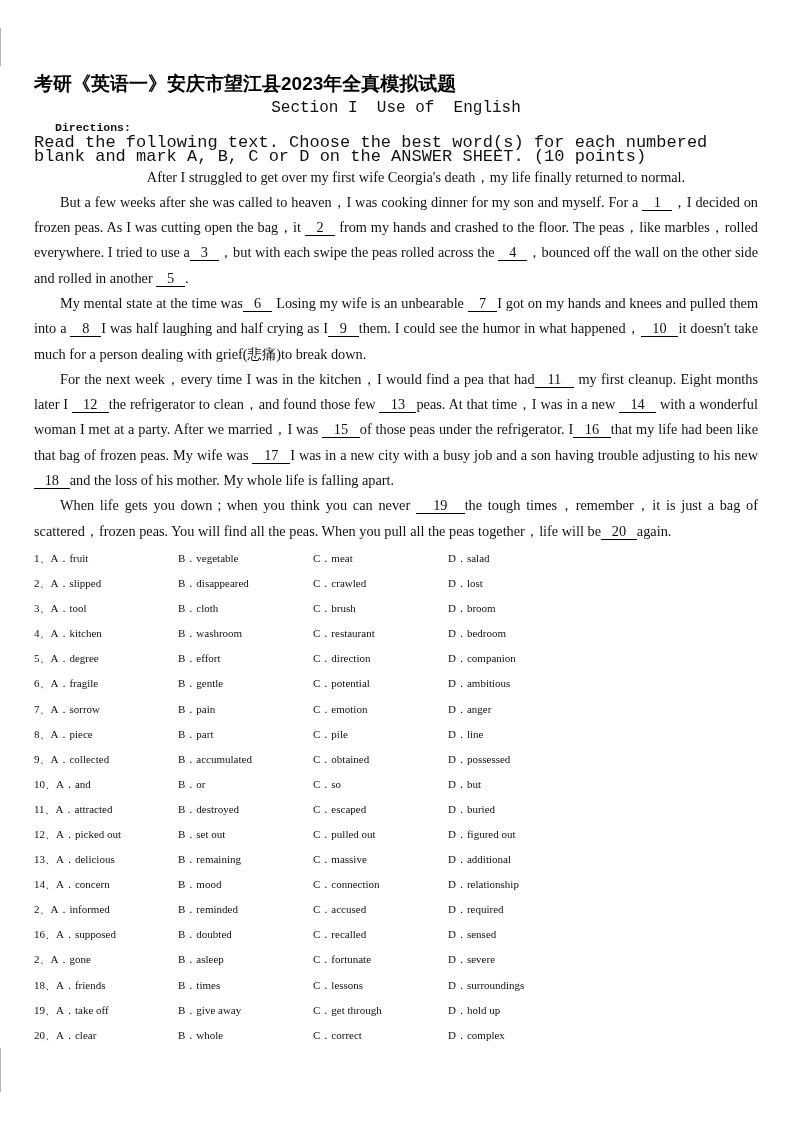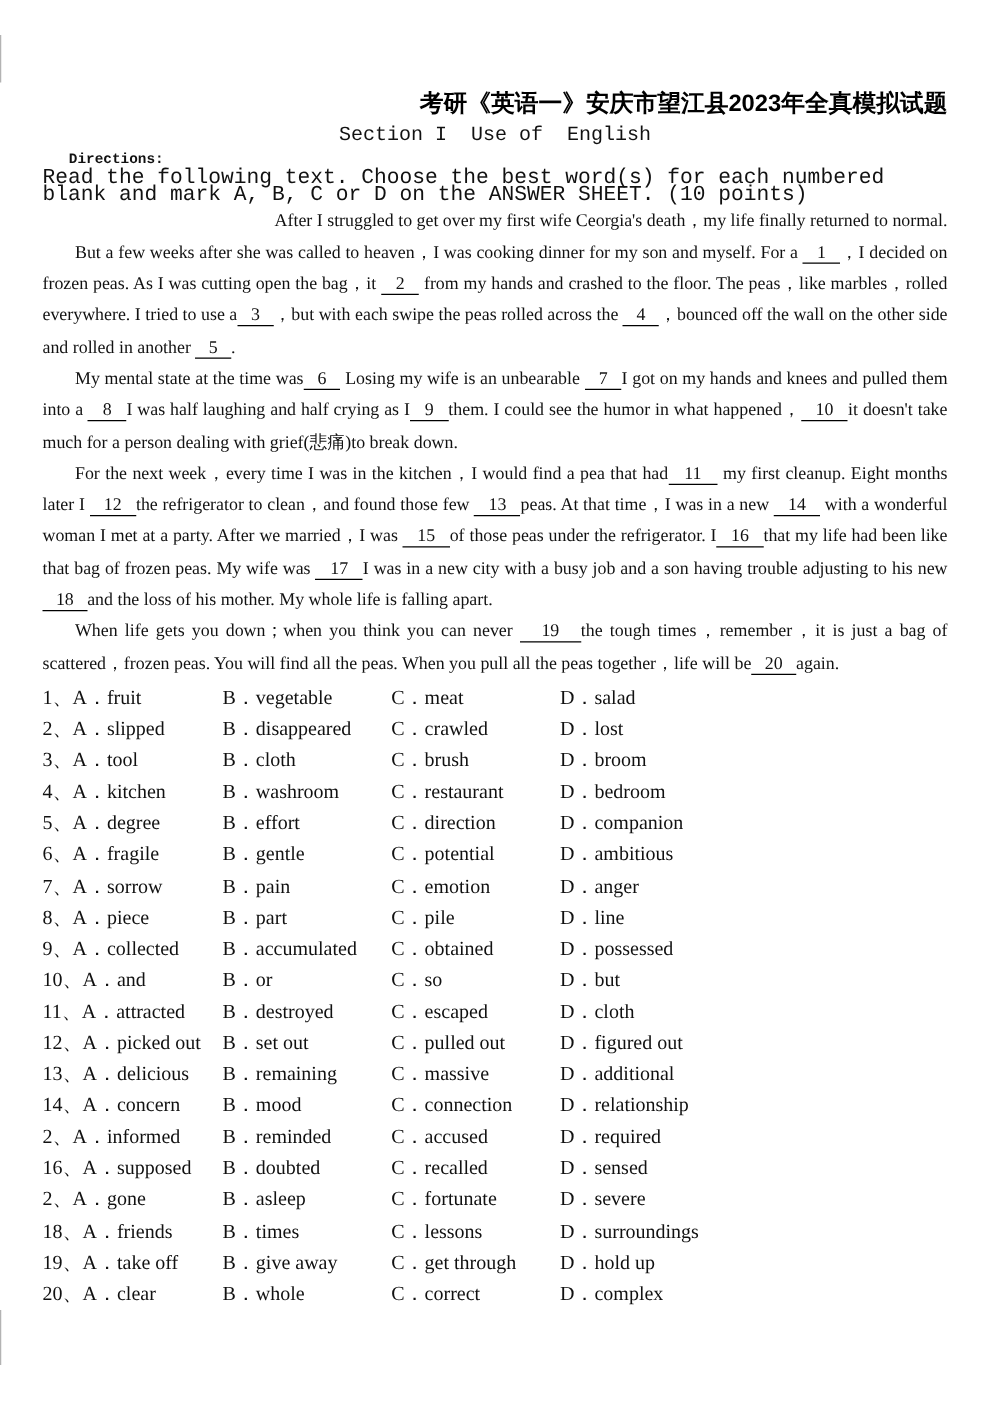--- a/index.html
+++ b/index.html
@@ -14,21 +14,21 @@
   .page { padding: 0 36px 0 34px; }
 
   .edge-mark {
     position: absolute; left: 0; width: 1px; background: #b3b3b3;
   }
   .edge-mark.top { top: 28px; height: 38px; }
   .edge-mark.bottom { top: 1048px; height: 44px; }
 
   .title {
     margin: 72px 0 0 0;
-    text-align: right;
+    text-align: left;
     font-family: "Liberation Sans", sans-serif;
     font-weight: 700;
     font-size: 19px;
     line-height: 23px;
     color: #000000;
   }
   .section-heading {
     margin-top: 6px;
     text-align: center;
     font-family: "Liberation Mono", monospace;
@@ -50,31 +50,31 @@
     line-height: 14.5px;
   }
 
   .passage {
     font-family: "Liberation Serif", serif;
     font-size: 14.3px;
     line-height: 25.3px;
     text-align: justify;
   }
   .para { margin: 0; text-indent: 26px; }
-  .para.first { text-indent: 40px; text-align: right; }
+  .para.first { text-indent: 40px; text-align: center; }
 
   .blank {
     border-bottom: 1px solid #000;
     white-space: nowrap;
   }
 
   .q-list {
     margin-top: 2px;
     font-family: "Liberation Serif", serif;
-    font-size: 16px;
+    font-size: 11px;
   }
   .q-row {
     display: grid;
     grid-template-columns: 144px 135px 135px auto;
     line-height: 25.1px;
   }
   .q-cell { white-space: nowrap; }
 </style>
 </head>
 <body>
@@ -157,21 +157,21 @@
       <div class="q-row">
         <span class="q-cell">10、A．and</span>
         <span class="q-cell">B．or</span>
         <span class="q-cell">C．so</span>
         <span class="q-cell">D．but</span>
       </div>
       <div class="q-row">
         <span class="q-cell">11、A．attracted</span>
         <span class="q-cell">B．destroyed</span>
         <span class="q-cell">C．escaped</span>
-        <span class="q-cell">D．cloth</span>
+        <span class="q-cell">D．buried</span>
       </div>
       <div class="q-row">
         <span class="q-cell">12、A．picked out</span>
         <span class="q-cell">B．set out</span>
         <span class="q-cell">C．pulled out</span>
         <span class="q-cell">D．figured out</span>
       </div>
       <div class="q-row">
         <span class="q-cell">13、A．delicious</span>
         <span class="q-cell">B．remaining</span>

